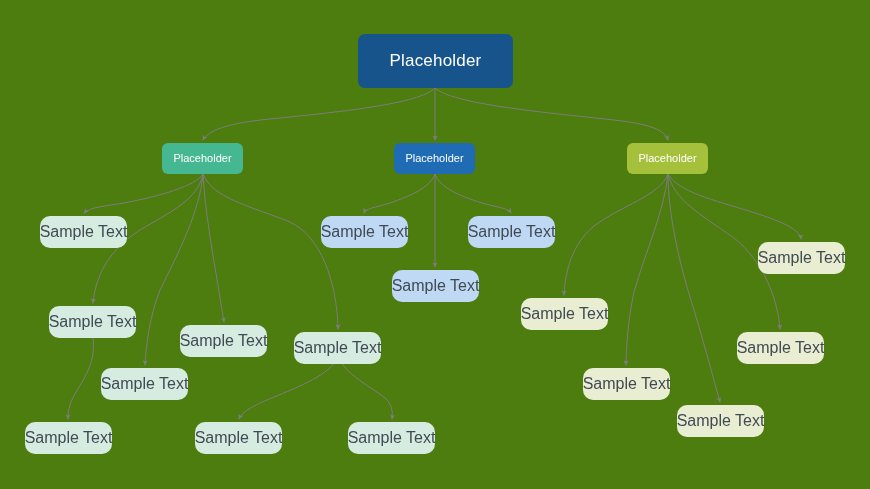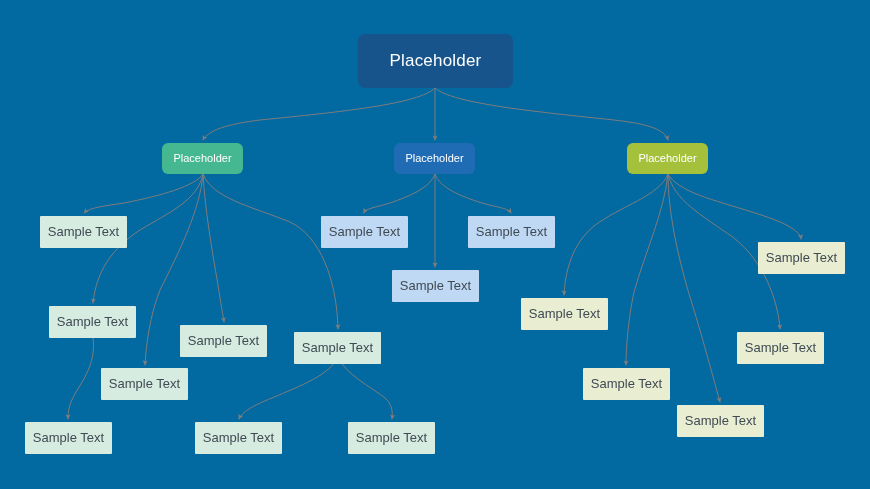--- a/index.html
+++ b/index.html
@@ -10,21 +10,21 @@
   body {
     width: 870px;
     height: 489px;
     overflow: hidden;
     font-family: "Liberation Sans", sans-serif;
   }
   #diagram-root {
     position: relative;
     width: 870px;
     height: 489px;
-    background: #0369a1;
+    background: #4d7c0f;
   }
   #connector-layer {
     position: absolute;
     left: 0;
     top: 0;
     width: 870px;
     height: 489px;
   }
   .node {
     position: absolute;
@@ -46,22 +46,22 @@
     font-size: 17px;
     color: #ffffff;
     letter-spacing: 0.2px;
   }
   .node-branch {
     border-radius: 6px;
     font-size: 11px;
     color: #ffffff;
   }
   .node-leaf {
-    border-radius: 1px;
-    font-size: 13px;
+    border-radius: 10px;
+    font-size: 16px;
     color: #404a53;
   }
 </style>
 </head>
 <body>
 
 <div id="diagram-root">
 
   <svg id="connector-layer" viewBox="0 0 870 489" xmlns="http://www.w3.org/2000/svg">
     <defs>

